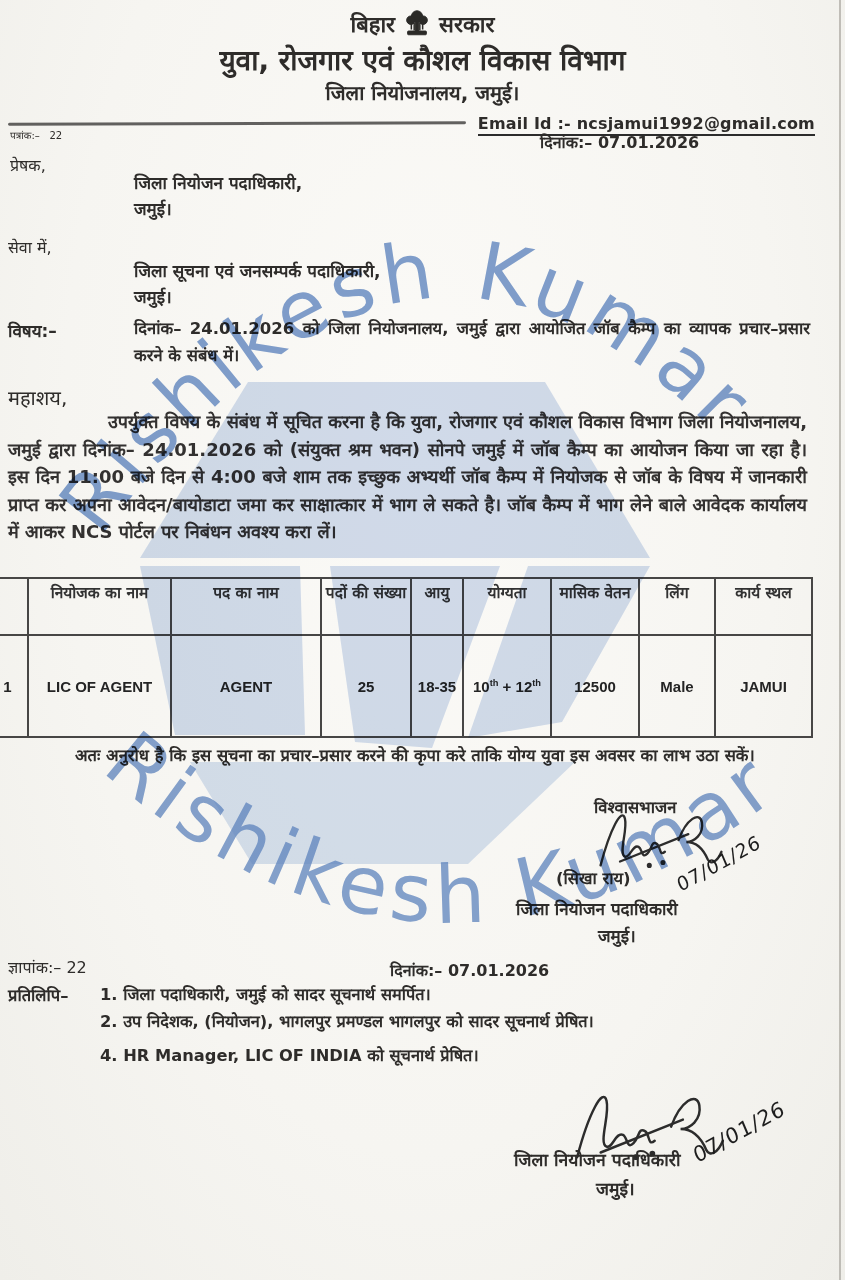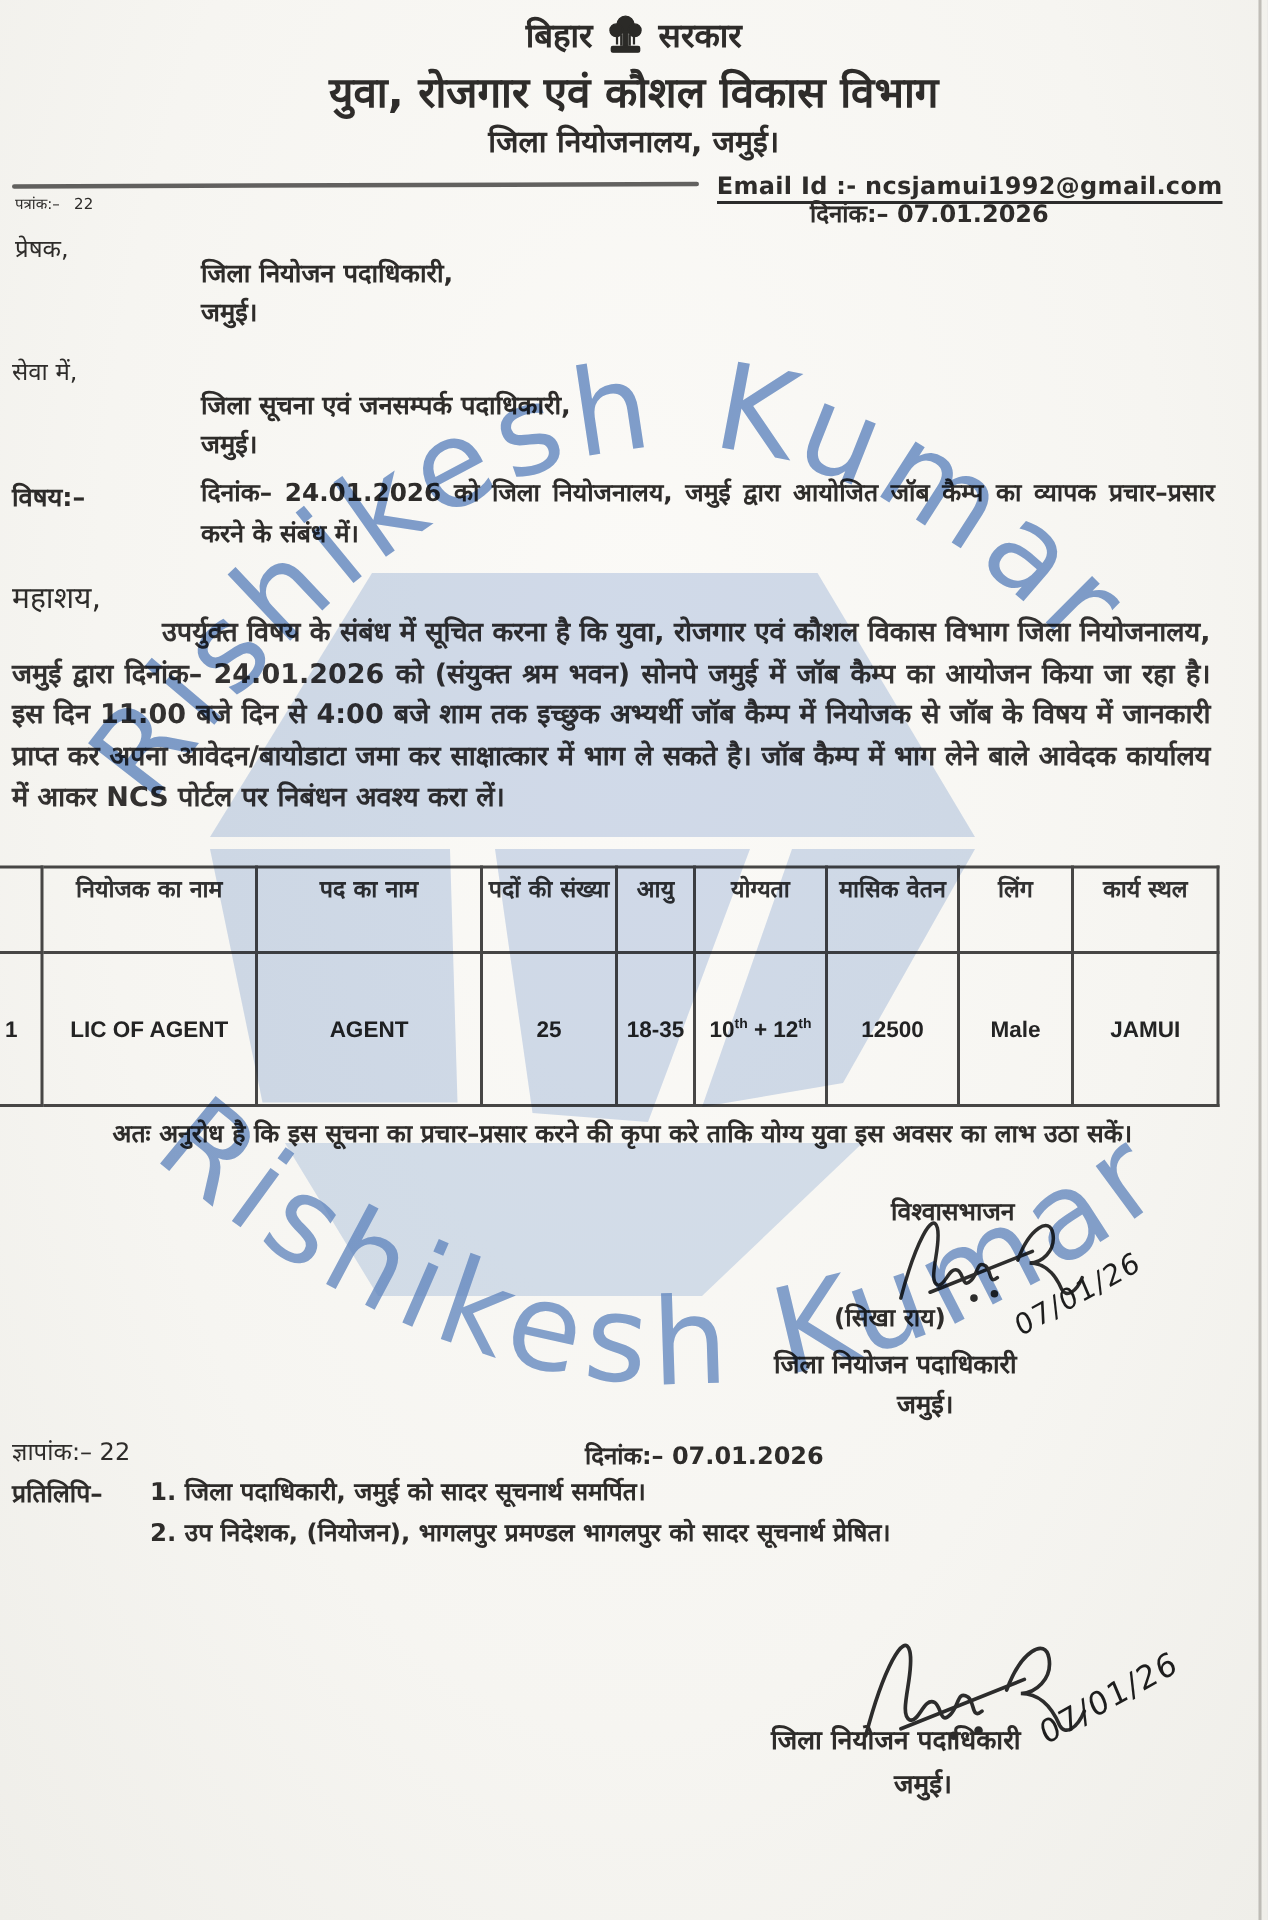--- a/index.html
+++ b/index.html
@@ -193,20 +193,21 @@
   <div class="memono abs">
     <span>ज्ञापांक:–</span>&nbsp;<span>22</span>
   </div>
   <div class="memodate abs">
     <span>दिनांक:–</span>&nbsp;<span>07.01.2026</span>
   </div>
   <div class="copylbl abs">प्रतिलिपि–</div>
   <div class="copylist abs">
     <div class="item">1. जिला पदाधिकारी, जमुई को सादर सूचनार्थ समर्पित।</div>
     <div class="item">2. उप निदेशक, (नियोजन), भागलपुर प्रमण्डल भागलपुर को सादर सूचनार्थ प्रेषित।</div>
+    <div class="item last">4. HR Manager, LIC OF INDIA को सूचनार्थ प्रेषित।</div>
   </div>
 
   <svg class="sig2 abs" width="214" height="94" viewBox="0 0 140 80">
     <g stroke="#1c1c1c" stroke-width="2.1" fill="none" stroke-linecap="round" opacity=".92">
       <path d="M8,64 C18,26 30,4 33,16 C36,28 26,52 33,55 C38,57 41,42 47,45 C51,47 50,58 56,52 C61,47 60,38 66,42 C70,45 68,55 74,50"></path>
       <path d="M88,38 C96,16 110,8 112,20 C114,32 104,40 96,40 C104,40 112,44 118,58 C121,64 128,60 132,50"></path>
       <path d="M28,60 L98,32"></path>
       <circle cx="58" cy="64" r="1.4" fill="#1c1c1c"></circle>
       <circle cx="72" cy="61" r="1.4" fill="#1c1c1c"></circle>
     </g>

